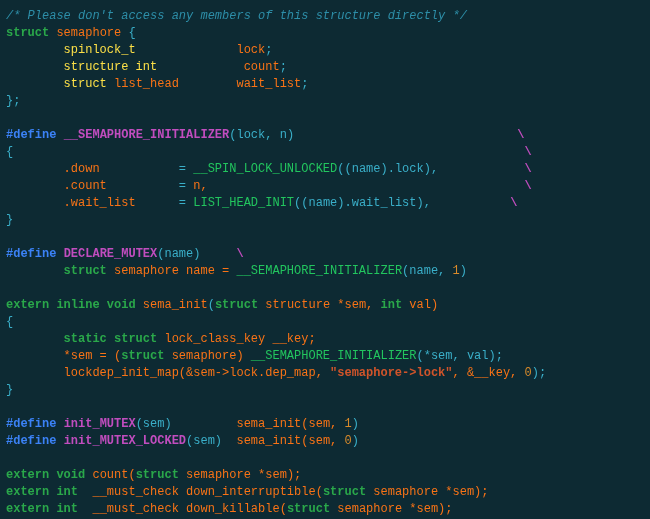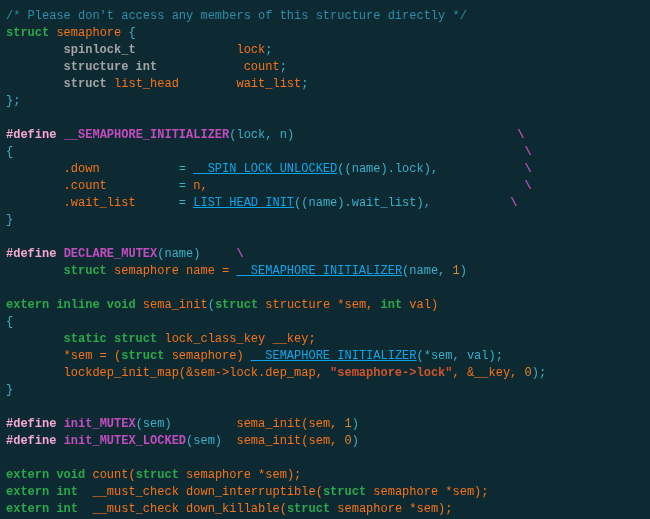--- a/index.html
+++ b/index.html
@@ -12,26 +12,26 @@
   }
   pre {
     margin: 0;
     padding: 8px 6px;
     font-family: "Courier New", Consolas, monospace;
     font-size: 12px;
     line-height: 17px;
     color: #3aafc9;
     white-space: pre;
   }
-  .cm  { color: #2d8ea8; }
+  .cm  { color: #2d8ea8; font-style: italic; }
   .kw  { color: #2aa84a; font-weight: bold; }
-  .ty  { color: #a3a3a3; font-weight: bold; }
+  .ty  { color: #fde047; font-weight: normal; }
   .id  { color: #f97316; }
-  .fn  { color: #0ea5e9; text-decoration: underline; }
-  .pp  { color: #f9a8d4; font-weight: bold; }
+  .fn  { color: #22c55e; }
+  .pp  { color: #3b82f6; font-weight: bold; }
   .mc  { color: #c14dbf; font-weight: bold; }
   .num { color: #d88a2a; }
   .str { color: #d0542a; font-weight: bold; }
   .pu  { color: #3aafc9; }
   .bs  { color: #c14dbf; font-weight: bold; }
 </style>
 </head>
 <body>
 
 <pre><span class="cm">/* Please don't access any members of this structure directly */</span>

